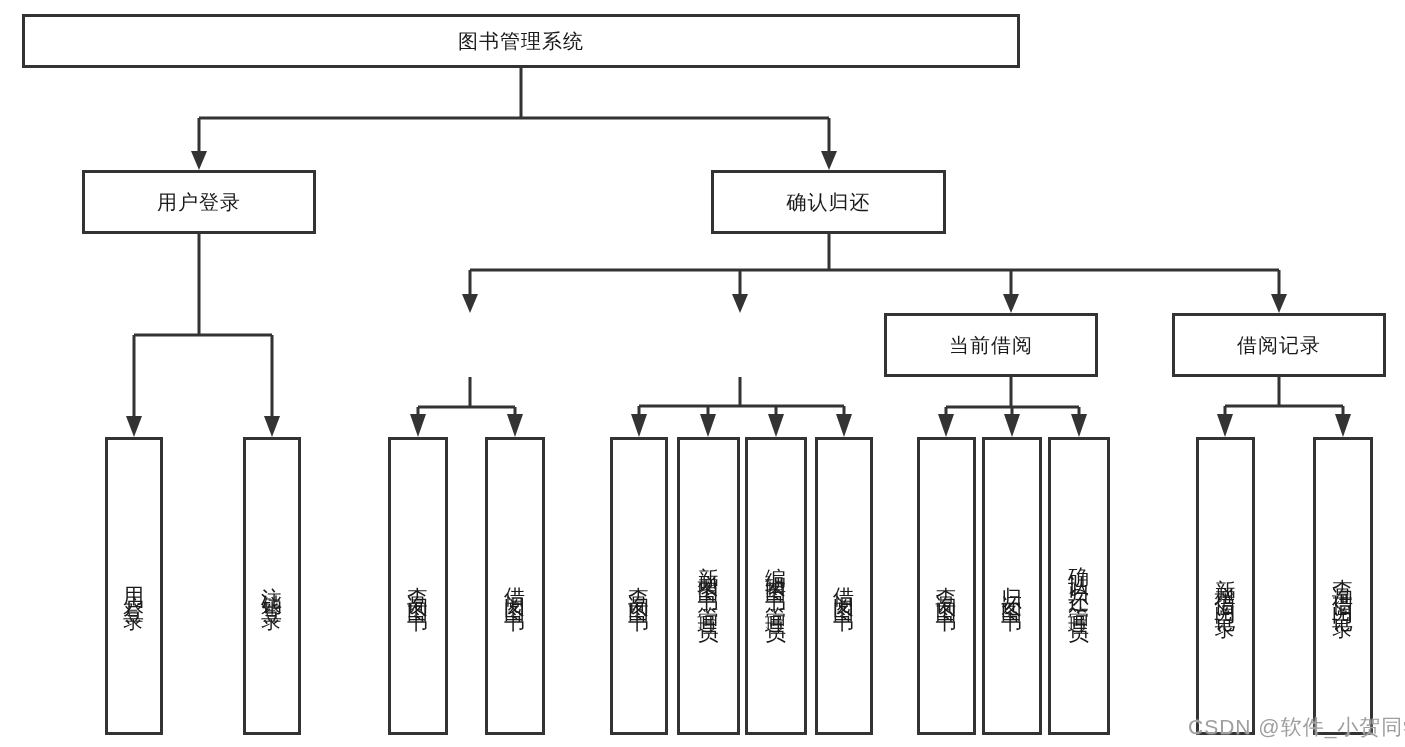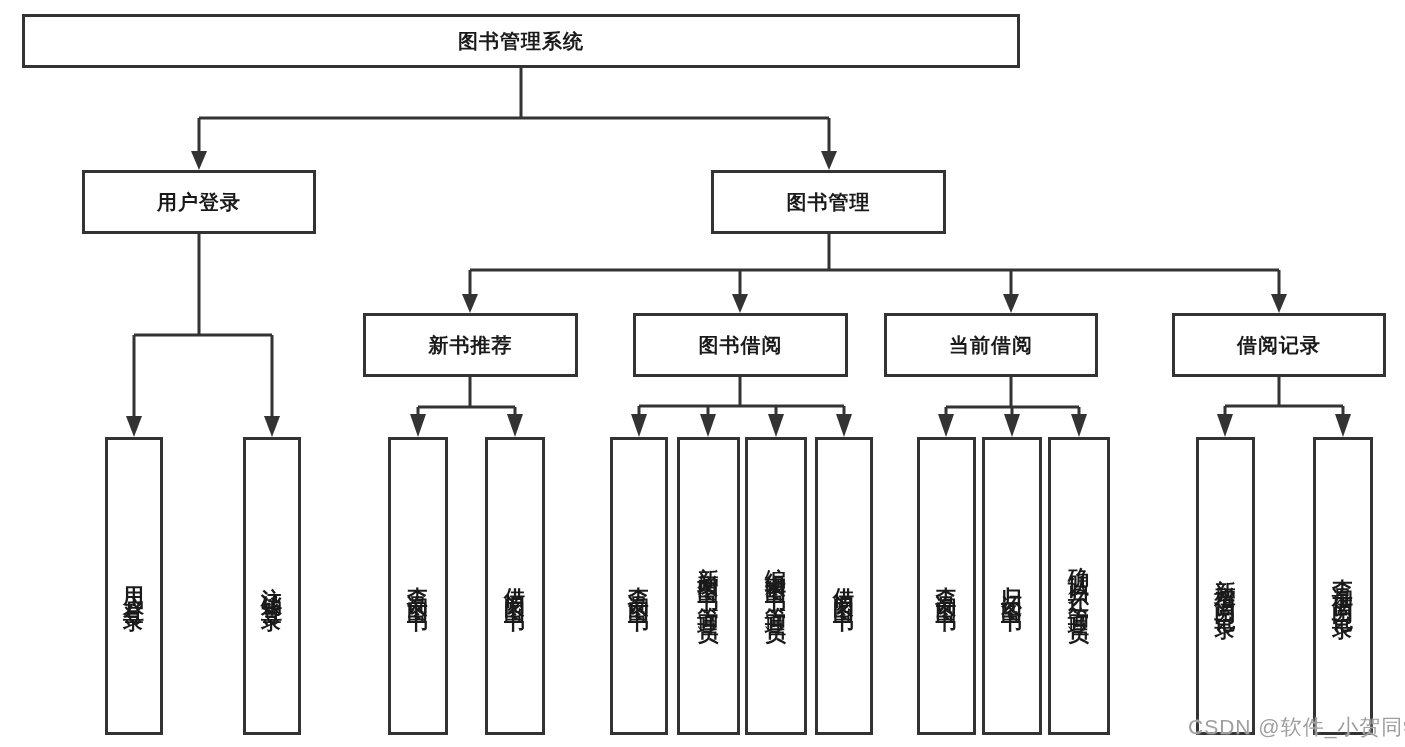--- a/index.html
+++ b/index.html
@@ -19,21 +19,20 @@
   .wires{position:absolute;left:0;top:0;width:1405px;height:747px;}
   .box{
     position:absolute;
     box-sizing:border-box;
     border:3px solid var(--line);
     background:var(--bg);
     display:flex;
     align-items:center;
     justify-content:center;
     color:var(--text);
-    font-weight:bold;
   }
   .box.h{
     font-size:20px;
     letter-spacing:1px;
     white-space:nowrap;
   }
   .box.v{
     writing-mode:vertical-lr;
     text-orientation:mixed;
     font-size:21px;
@@ -91,24 +90,22 @@
       <polygon points="1004,414 1020,414 1012,437"></polygon>
       <polygon points="1071,414 1087,414 1079,437"></polygon>
       <polygon points="1217,414 1233,414 1225,437"></polygon>
       <polygon points="1335,414 1351,414 1343,437"></polygon>
     </g>
   </svg>
 
   <div class="box h" style="left:22px;top:14px;width:998px;height:54px">图书管理系统</div>
 
   <div class="box h" style="left:82px;top:170px;width:234px;height:64px">用户登录</div>
-  <div class="box h" style="left:711px;top:170px;width:235px;height:64px">图书管理</div>
+  <div class="box h" style="left:711px;top:170px;width:235px;height:64px">确认归还</div>
 
-  <div class="box h" style="left:363px;top:313px;width:215px;height:64px">新书推荐</div>
-  <div class="box h" style="left:633px;top:313px;width:215px;height:64px">图书借阅</div>
   <div class="box h" style="left:884px;top:313px;width:214px;height:64px">当前借阅</div>
   <div class="box h" style="left:1172px;top:313px;width:214px;height:64px">借阅记录</div>
 
   <div class="box v" style="left:105px;top:437px;width:58px;height:298px">用户登录</div>
   <div class="box v" style="left:243px;top:437px;width:58px;height:298px">注销登录</div>
 
   <div class="box v" style="left:388px;top:437px;width:60px;height:298px">查询图书</div>
   <div class="box v" style="left:485px;top:437px;width:60px;height:298px">借阅图书</div>
 
   <div class="box v" style="left:610px;top:437px;width:58px;height:298px">查询图书</div>

